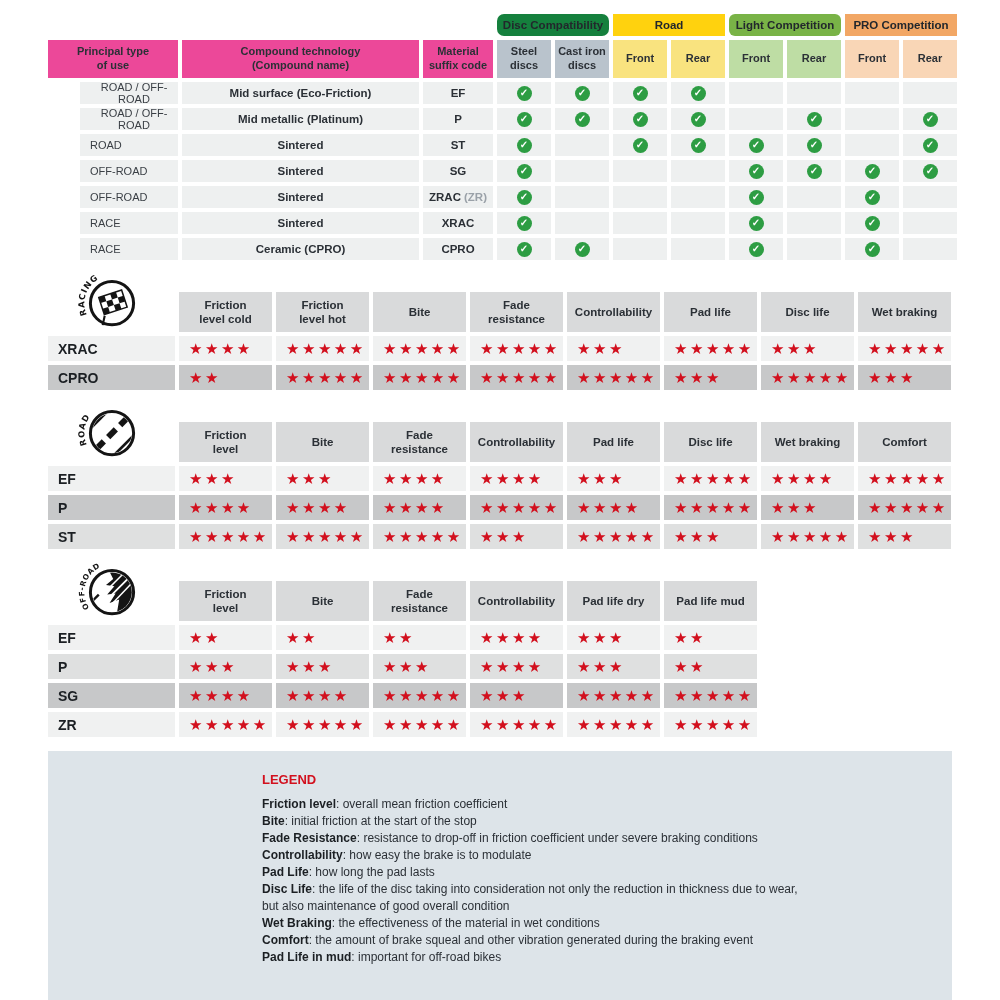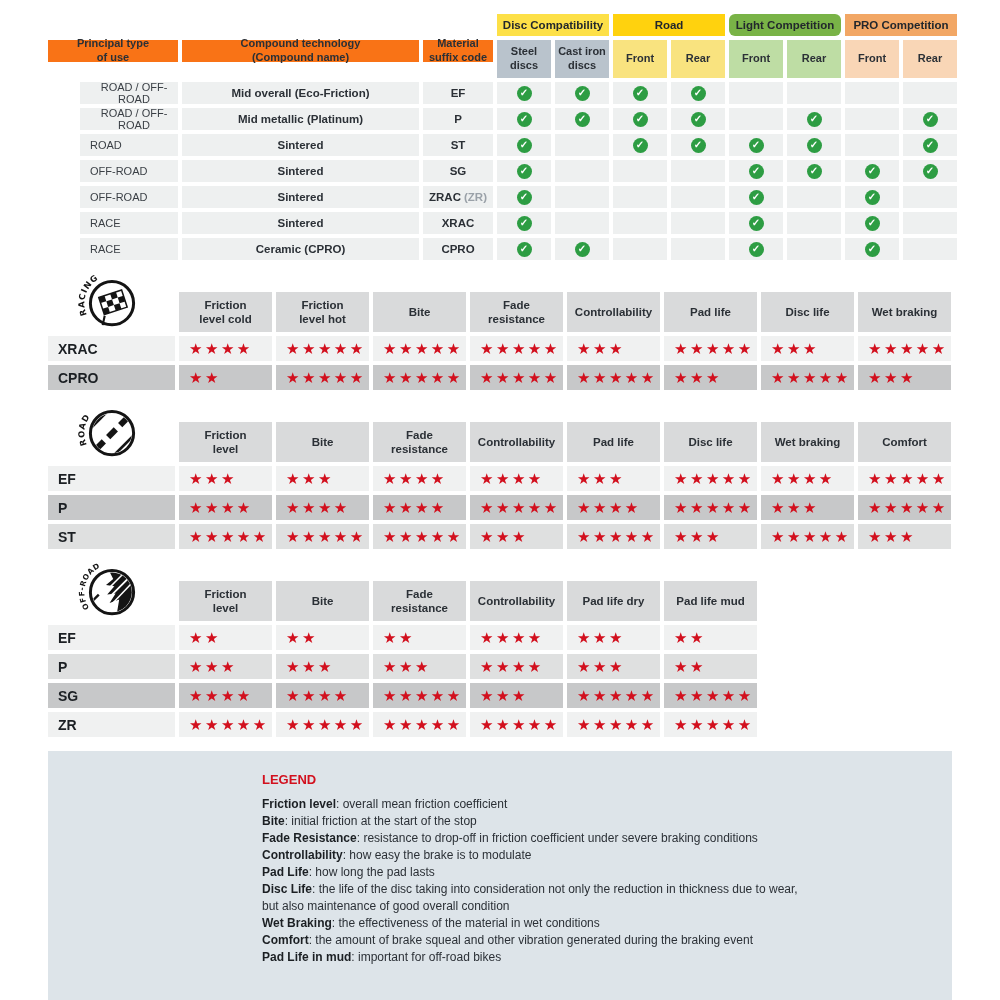--- a/index.html
+++ b/index.html
@@ -3,21 +3,21 @@
 <meta charset="utf-8">
 <style>
   html,body{margin:0;padding:0;background:#fff;}
   .page{width:1000px;height:1000px;background:#fff;overflow:hidden;
         font-family:"Liberation Sans",sans-serif;color:#3a3f45;box-sizing:border-box;
         padding:14px 0 0 48px;}
   .cell{display:flex;align-items:center;justify-content:center;text-align:center;box-sizing:border-box;}
   
   .compat-grid{display:grid;grid-template-columns:130px 237px 70px repeat(8,54px);gap:4px;font-size:11px;}
   .group{height:22px;font-weight:bold;font-size:11.5px;color:#22272c;}
-  .colhead{background:#f97316;height:22px;font-weight:bold;white-space:pre-line;line-height:1.25;color:#2b3036;}
+  .colhead{background:#ec4899;height:38px;font-weight:bold;white-space:pre-line;line-height:1.25;color:#2b3036;}
   .sub{height:38px;font-weight:bold;white-space:pre-line;line-height:1.25;color:#2b3036;}
   .bodycell{background:#eef0f0;height:22px;}
   .leftal{justify-content:flex-start;padding-left:10px;margin-left:32px;}
   .tech,.suffix{font-weight:bold;color:#2b3036;font-size:11.5px;}
   .note{color:#9aa1a8;margin-left:3px;}
   .check{width:15px;height:15px;border-radius:50%;background:#2d9d43;color:#fff;display:flex;
          align-items:center;justify-content:center;font-size:10px;font-weight:bold;line-height:1;}
   
   .rsection{position:relative;margin-top:10px;padding-top:22px;}
   .ricon{position:absolute;left:28px;top:-4px;width:66px;height:66px;}
@@ -36,42 +36,42 @@
   .lterm{font-weight:bold;color:#1b1f23;}
   svg text{font-family:"DejaVu Sans","Liberation Sans",sans-serif;}
 </style>
 </head>
 <body>
 
 <div class="page">
 
   <div class="compat-grid" id="compat-grid">
       <div class="cell" style="grid-column: span 3; height: 22px;"></div>
-      <div class="cell group" style="grid-column: span 2; background: #fde047;">Disc Compatibility</div>
+      <div class="cell group" style="grid-column: span 2; background: #15803d; border-radius: 7px;">Disc Compatibility</div>
       <div class="cell group" style="grid-column: span 2; background: rgb(255, 210, 14);">Road</div>
       <div class="cell group" style="grid-column: span 2; background: rgb(121, 179, 71); border-radius: 6px;">Light Competition</div>
       <div class="cell group" style="grid-column: span 2; background: rgb(242, 167, 101);">PRO Competition</div>
       <div class="cell colhead">Principal type
 of use</div>
       <div class="cell colhead">Compound technology
 (Compound name)</div>
       <div class="cell colhead">Material
 suffix code</div>
       <div class="cell sub" style="background: rgb(185, 195, 204);">Steel
 discs</div>
       <div class="cell sub" style="background: rgb(185, 195, 204);">Cast iron
 discs</div>
       <div class="cell sub" style="background: rgb(249, 227, 127);">Front</div>
       <div class="cell sub" style="background: rgb(249, 227, 127);">Rear</div>
       <div class="cell sub" style="background: rgb(190, 221, 164);">Front</div>
       <div class="cell sub" style="background: rgb(190, 221, 164);">Rear</div>
       <div class="cell sub" style="background: rgb(249, 214, 182);">Front</div>
       <div class="cell sub" style="background: rgb(249, 214, 182);">Rear</div>
       <div class="cell bodycell leftal">ROAD / OFF-ROAD</div>
-      <div class="cell bodycell tech">Mid overall (Eco-Friction)</div>
+      <div class="cell bodycell tech">Mid surface (Eco-Friction)</div>
       <div class="cell bodycell suffix">EF</div>
       <div class="cell bodycell">
         <span class="check">✓</span>
       </div>
       <div class="cell bodycell">
         <span class="check">✓</span>
       </div>
       <div class="cell bodycell">
         <span class="check">✓</span>
       </div>

